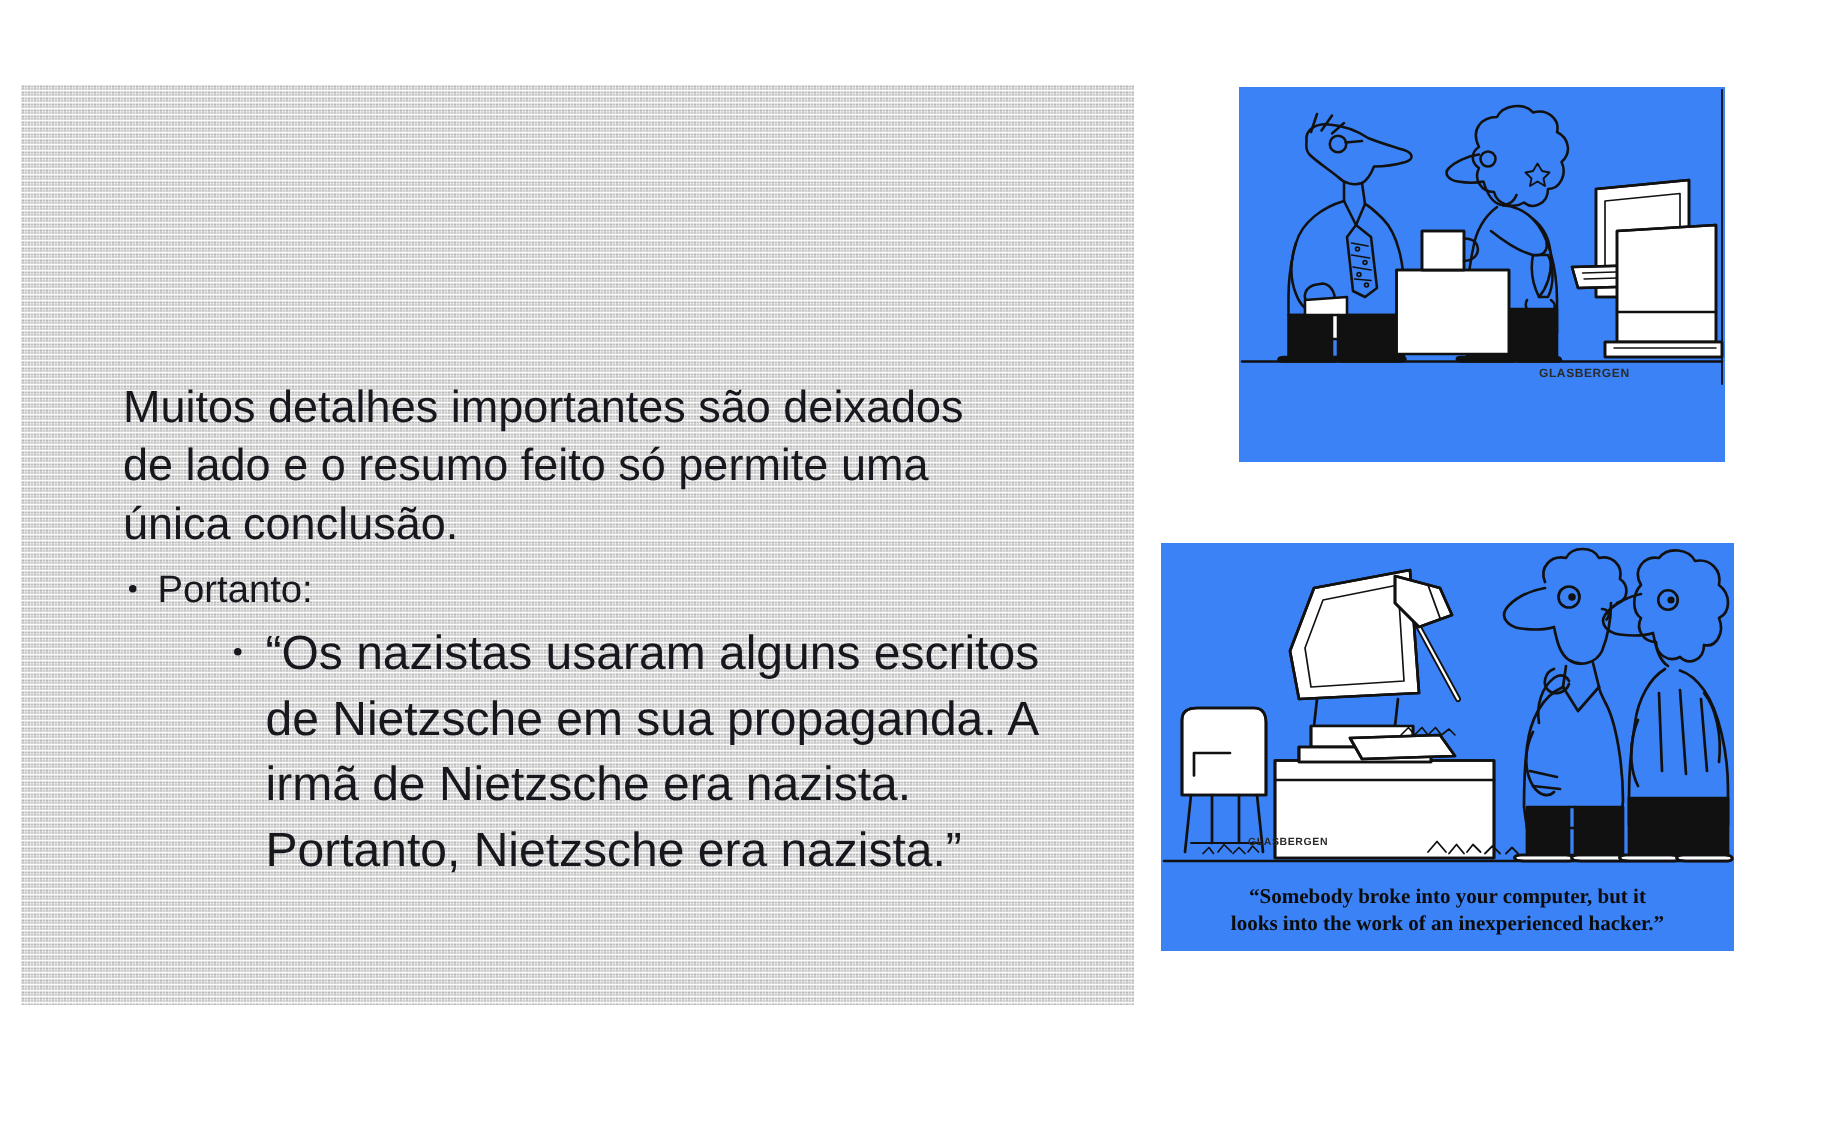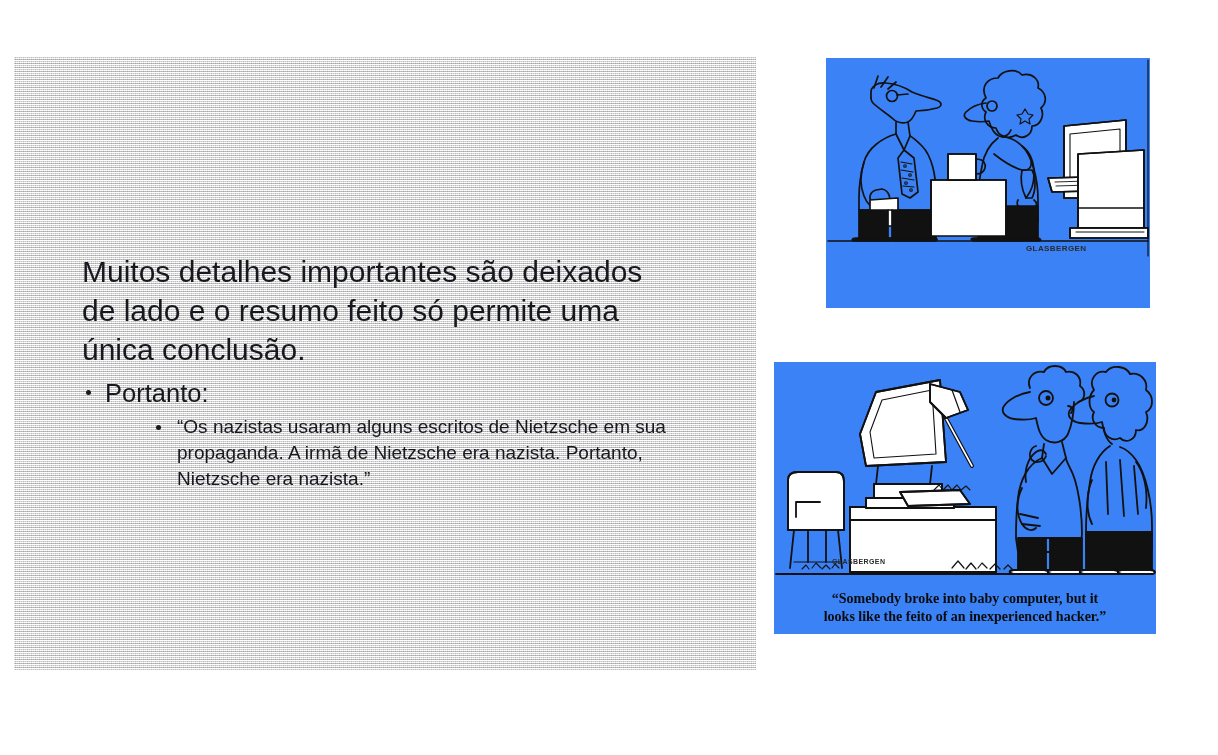--- a/index.html
+++ b/index.html
@@ -96,21 +96,21 @@
 
   ul.level2 {
     list-style: none;
     margin: 4px 0 0 0;
     padding: 0;
   }
   ul.level2 > li {
     position: relative;
     padding-left: 26px;
     margin-left: 46px;
-    font-size: 19px;
+    font-size: 32px;
     line-height: 1.36;
     color: #17181e;
     width: 520px;
   }
   ul.level2 > li > .bullet-dot {
     position: absolute;
     left: 5px;
     top: 0.55em;
     width: 5px;
     height: 5px;
@@ -428,16 +428,16 @@
       <path d="M310 208 C304 208 304 212 312 212 L342 212 C348 212 346 208 340 208 Z" fill="#fff"></path>
       <path d="M310 208 C304 208 304 212 312 212 L342 212 C348 212 346 208 340 208 Z"></path>
       <path d="M348 208 C342 208 342 212 350 212 L378 212 C382 212 382 208 376 208 Z" fill="#fff"></path>
       <path d="M348 208 C342 208 342 212 350 212 L378 212 C382 212 382 208 376 208 Z"></path>
     </g>
   </svg>
 
   <div class="sig" style="left:58px; top:196px; font-size:7px;">GLASBERGEN</div>
 
   <div class="cartoon-caption">
-    <div>“Somebody broke into baby computer, but it</div>
-    <div>looks like the feito of an inexperienced hacker.”</div>
+    <div>“Somebody broke into your computer, but it</div>
+    <div>looks into the work of an inexperienced hacker.”</div>
   </div>
 </div>
 
 </body></html>

